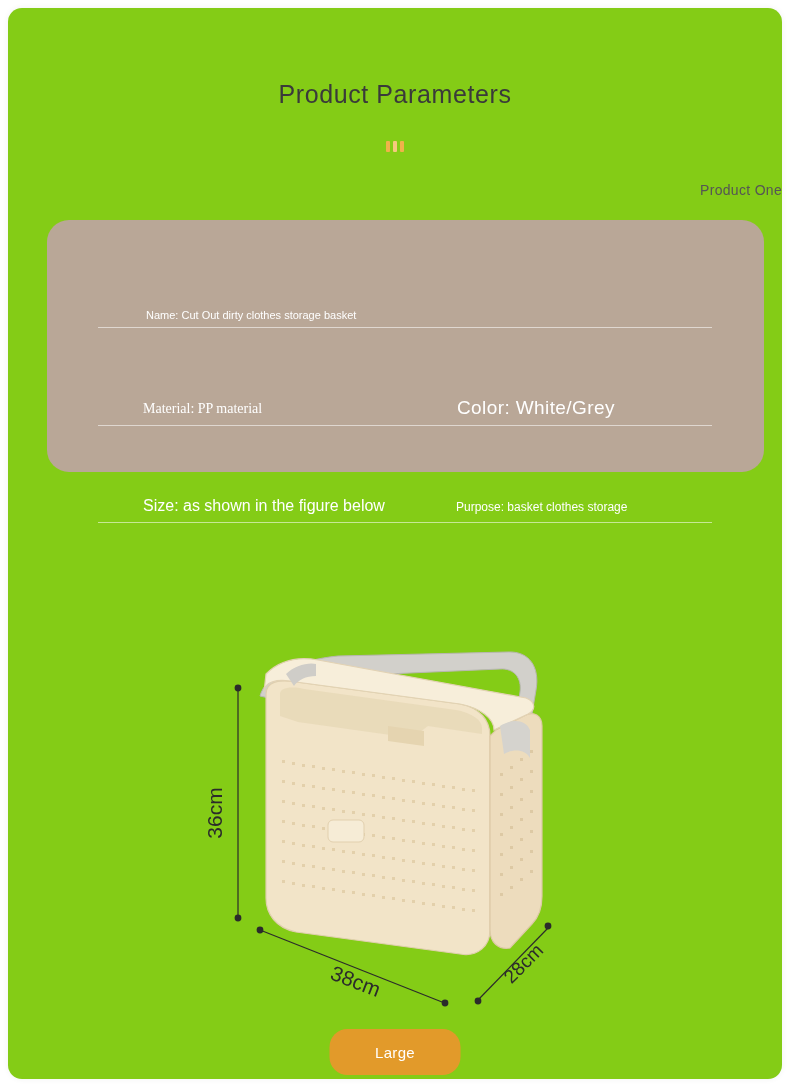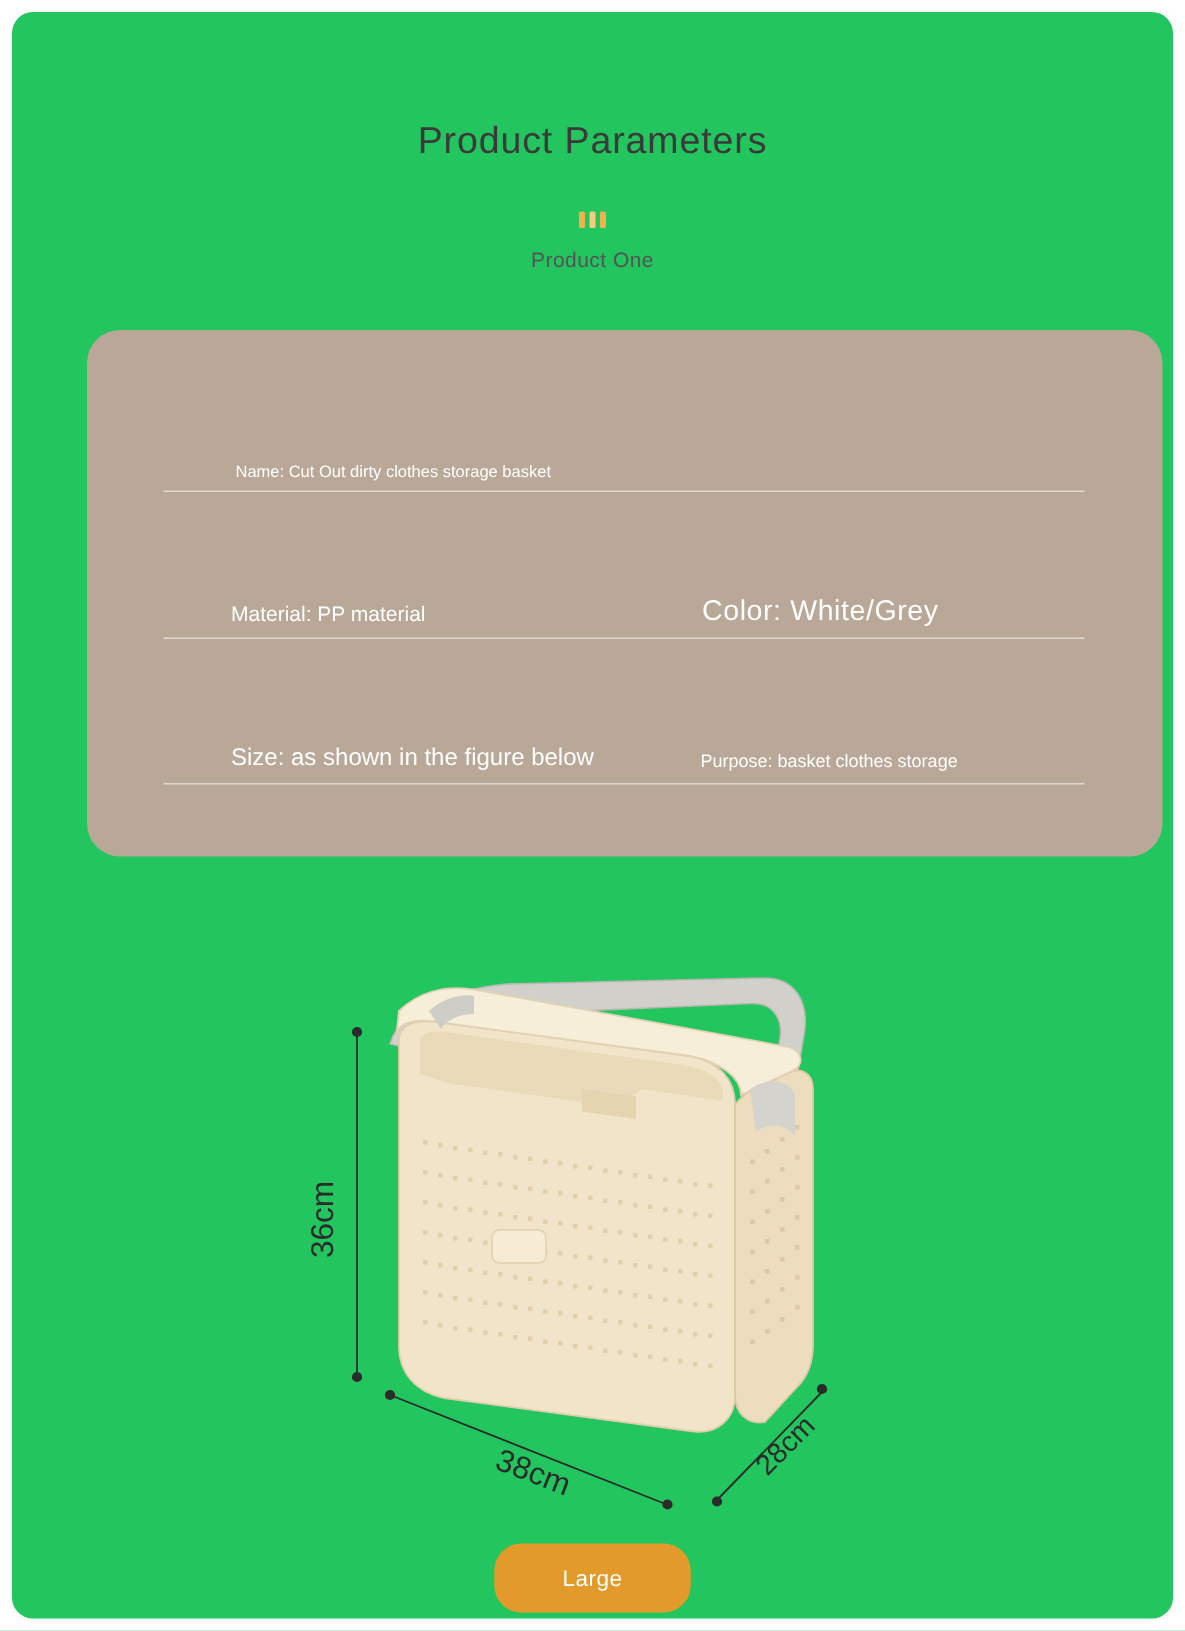--- a/index.html
+++ b/index.html
@@ -14,21 +14,21 @@
     color: #3d3d3d;
     position: relative;
     overflow: hidden;
   }
   .page {
     position: absolute;
     left: 8px;
     top: 8px;
     width: 774px;
     height: 1071px;
-    background: #22c55e;
+    background: #84cc16;
     border-radius: 14px;
     box-shadow: 0 0 6px rgba(0,0,0,0.06);
     overflow: hidden;
   }
 
   
   .title {
     text-align: center;
     font-size: 25px;
     font-weight: 400;
@@ -44,34 +44,34 @@
   }
   .bars span {
     display: block;
     width: 4px;
     height: 11px;
     background: #f0b24a;
     border-radius: 1px;
   }
   .bars span:nth-child(2) { background: #f5c97e; }
   .subtitle {
-    text-align: center;
+    text-align: right;
     font-size: 14px;
     color: #555;
-    margin-top: 13px;
+    margin-top: 30px;
     letter-spacing: 0.3px;
   }
 
   
   .panel {
     position: absolute;
-    left: 50px;
+    left: 39px;
     top: 212px;
     width: 717px;
-    height: 351px;
+    height: 252px;
     background: #b9a797;
     border-radius: 22px;
     box-sizing: border-box;
   }
   .row {
     position: absolute;
     left: 51px;
     width: 614px;
     border-bottom: 1px solid rgba(255,255,255,0.55);
     box-sizing: border-box;
@@ -79,21 +79,21 @@
   .row-1 { top: 61px;  height: 47px; }
   .row-2 { top: 150px; height: 56px; }
   .row-3 { top: 250px; height: 53px; }
 
   .cell {
     position: absolute;
     color: #ffffff;
     white-space: nowrap;
   }
   .c-name     { left: 48px;  bottom: 6px;  font-size: 11px; }
-  .c-material { left: 45px;  bottom: 8px;  font-size: 14px; }
+  .c-material { left: 45px;  bottom: 8px;  font-size: 14px; font-family: Liberation Serif, serif; }
   .c-color    { left: 359px; bottom: 6px;  font-size: 19px; letter-spacing: 0.4px; }
   .c-size     { left: 45px;  bottom: 7px;  font-size: 16px; }
   .c-purpose  { left: 358px; bottom: 8px;  font-size: 12px; }
 
   
   .product-area {
     position: absolute;
     left: 0;
     top: 590px;
     width: 774px;

